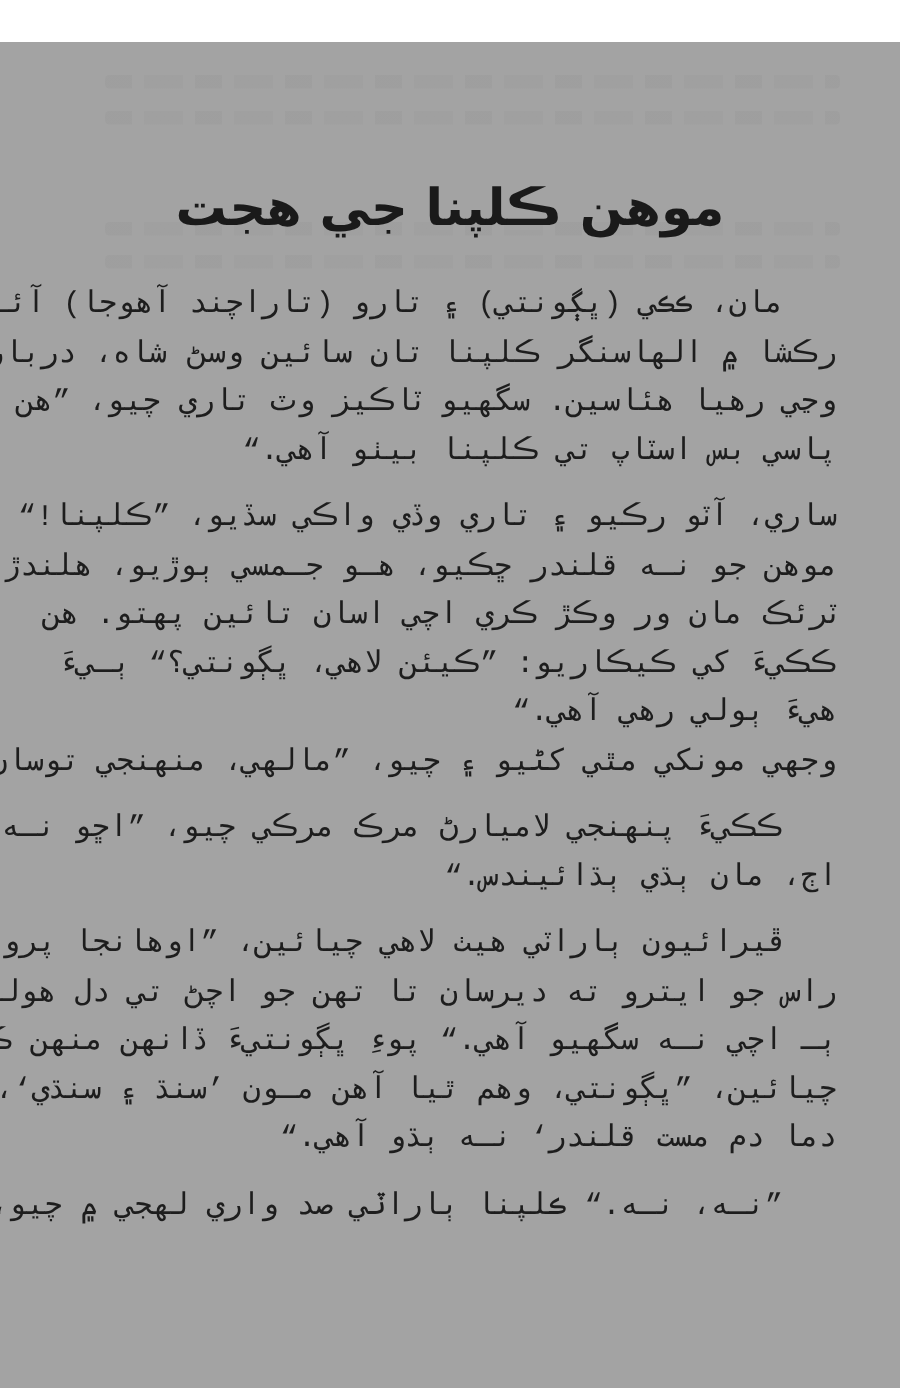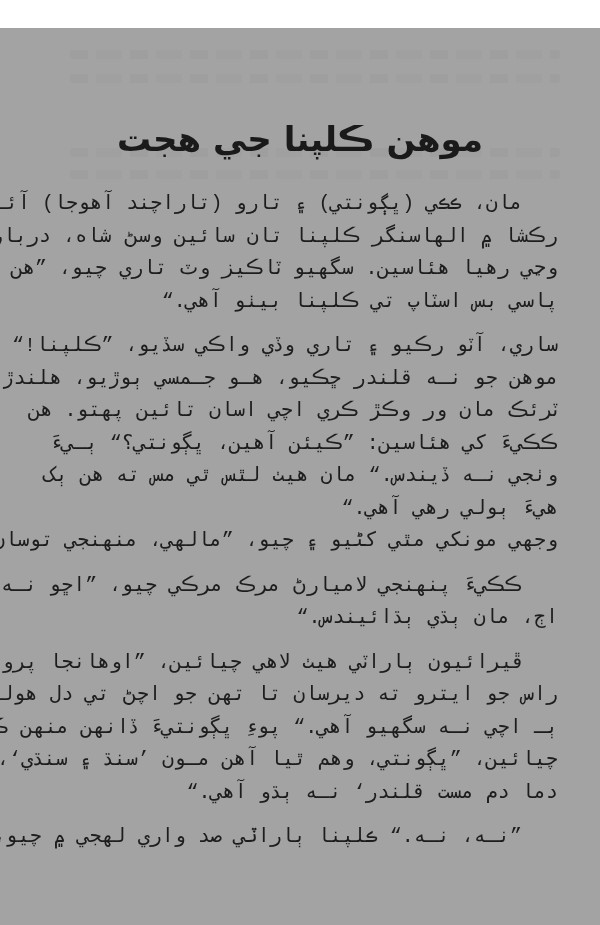--- a/index.html
+++ b/index.html
@@ -94,22 +94,21 @@
       <span class="line indent">مان، ڪڪي (ڀڳونتي) ۽ تارو (تاراچند آهوجا) آئـو</span>
       <span class="line">رڪشا ۾ الهاسنگر ڪلپنا تان سائين وسڻ شاه، دربار طرف</span>
       <span class="line">وڃي رهيا هئاسين. سگهيو ٽاڪيز وٽ تاري چيو، ”هن</span>
       <span class="line last">پاسي بس اسٽاپ تي ڪلپنا بيٺو آهي.“</span>
     </p>
 
     <p class="para">
       <span class="line">ساري، آٽو رڪيو ۽ تاري وڏي واڪي سڏيو، ”ڪلپنا!“</span>
       <span class="line">موهن جو نـه قلندر ڇڪيو، هـو جـمسي ٻوڙيو، هلندڙ</span>
       <span class="line">ٽرئڪ مان ور وڪڙ ڪري اچي اسان تائين پهتو. هن</span>
-      <span class="line">ڪڪيءَ کي هئاسين: ”ڪيئن آهين، ڀڳونتي؟“ ٻـيءَ</span>
-      <span class="line">وٺجي نـه ڏيندس.“ مان هيٺ لٿس ٿي مس ته هن ٻک</span>
+      <span class="line">ڪڪيءَ کي ڪيڪاريو: ”ڪيئن لاهي، ڀڳونتي؟“ ٻـيءَ</span>
       <span class="line last">هيءَ ٻولي رهي آهي.“</span>
       <span class="line">وجهي مونکي مٿي کڻيو ۽ چيو، ”مالهي، منهنجي توسان</span>
     </p>
 
     <p class="para">
       <span class="line indent">ڪڪيءَ پنهنجي لاميارڻ مرڪ مرڪي چيو، ”اڇو نـه</span>
       <span class="line last">اڄ، مان ٻڌي ٻڌائيندس.“</span>
     </p>
 
     <p class="para">

